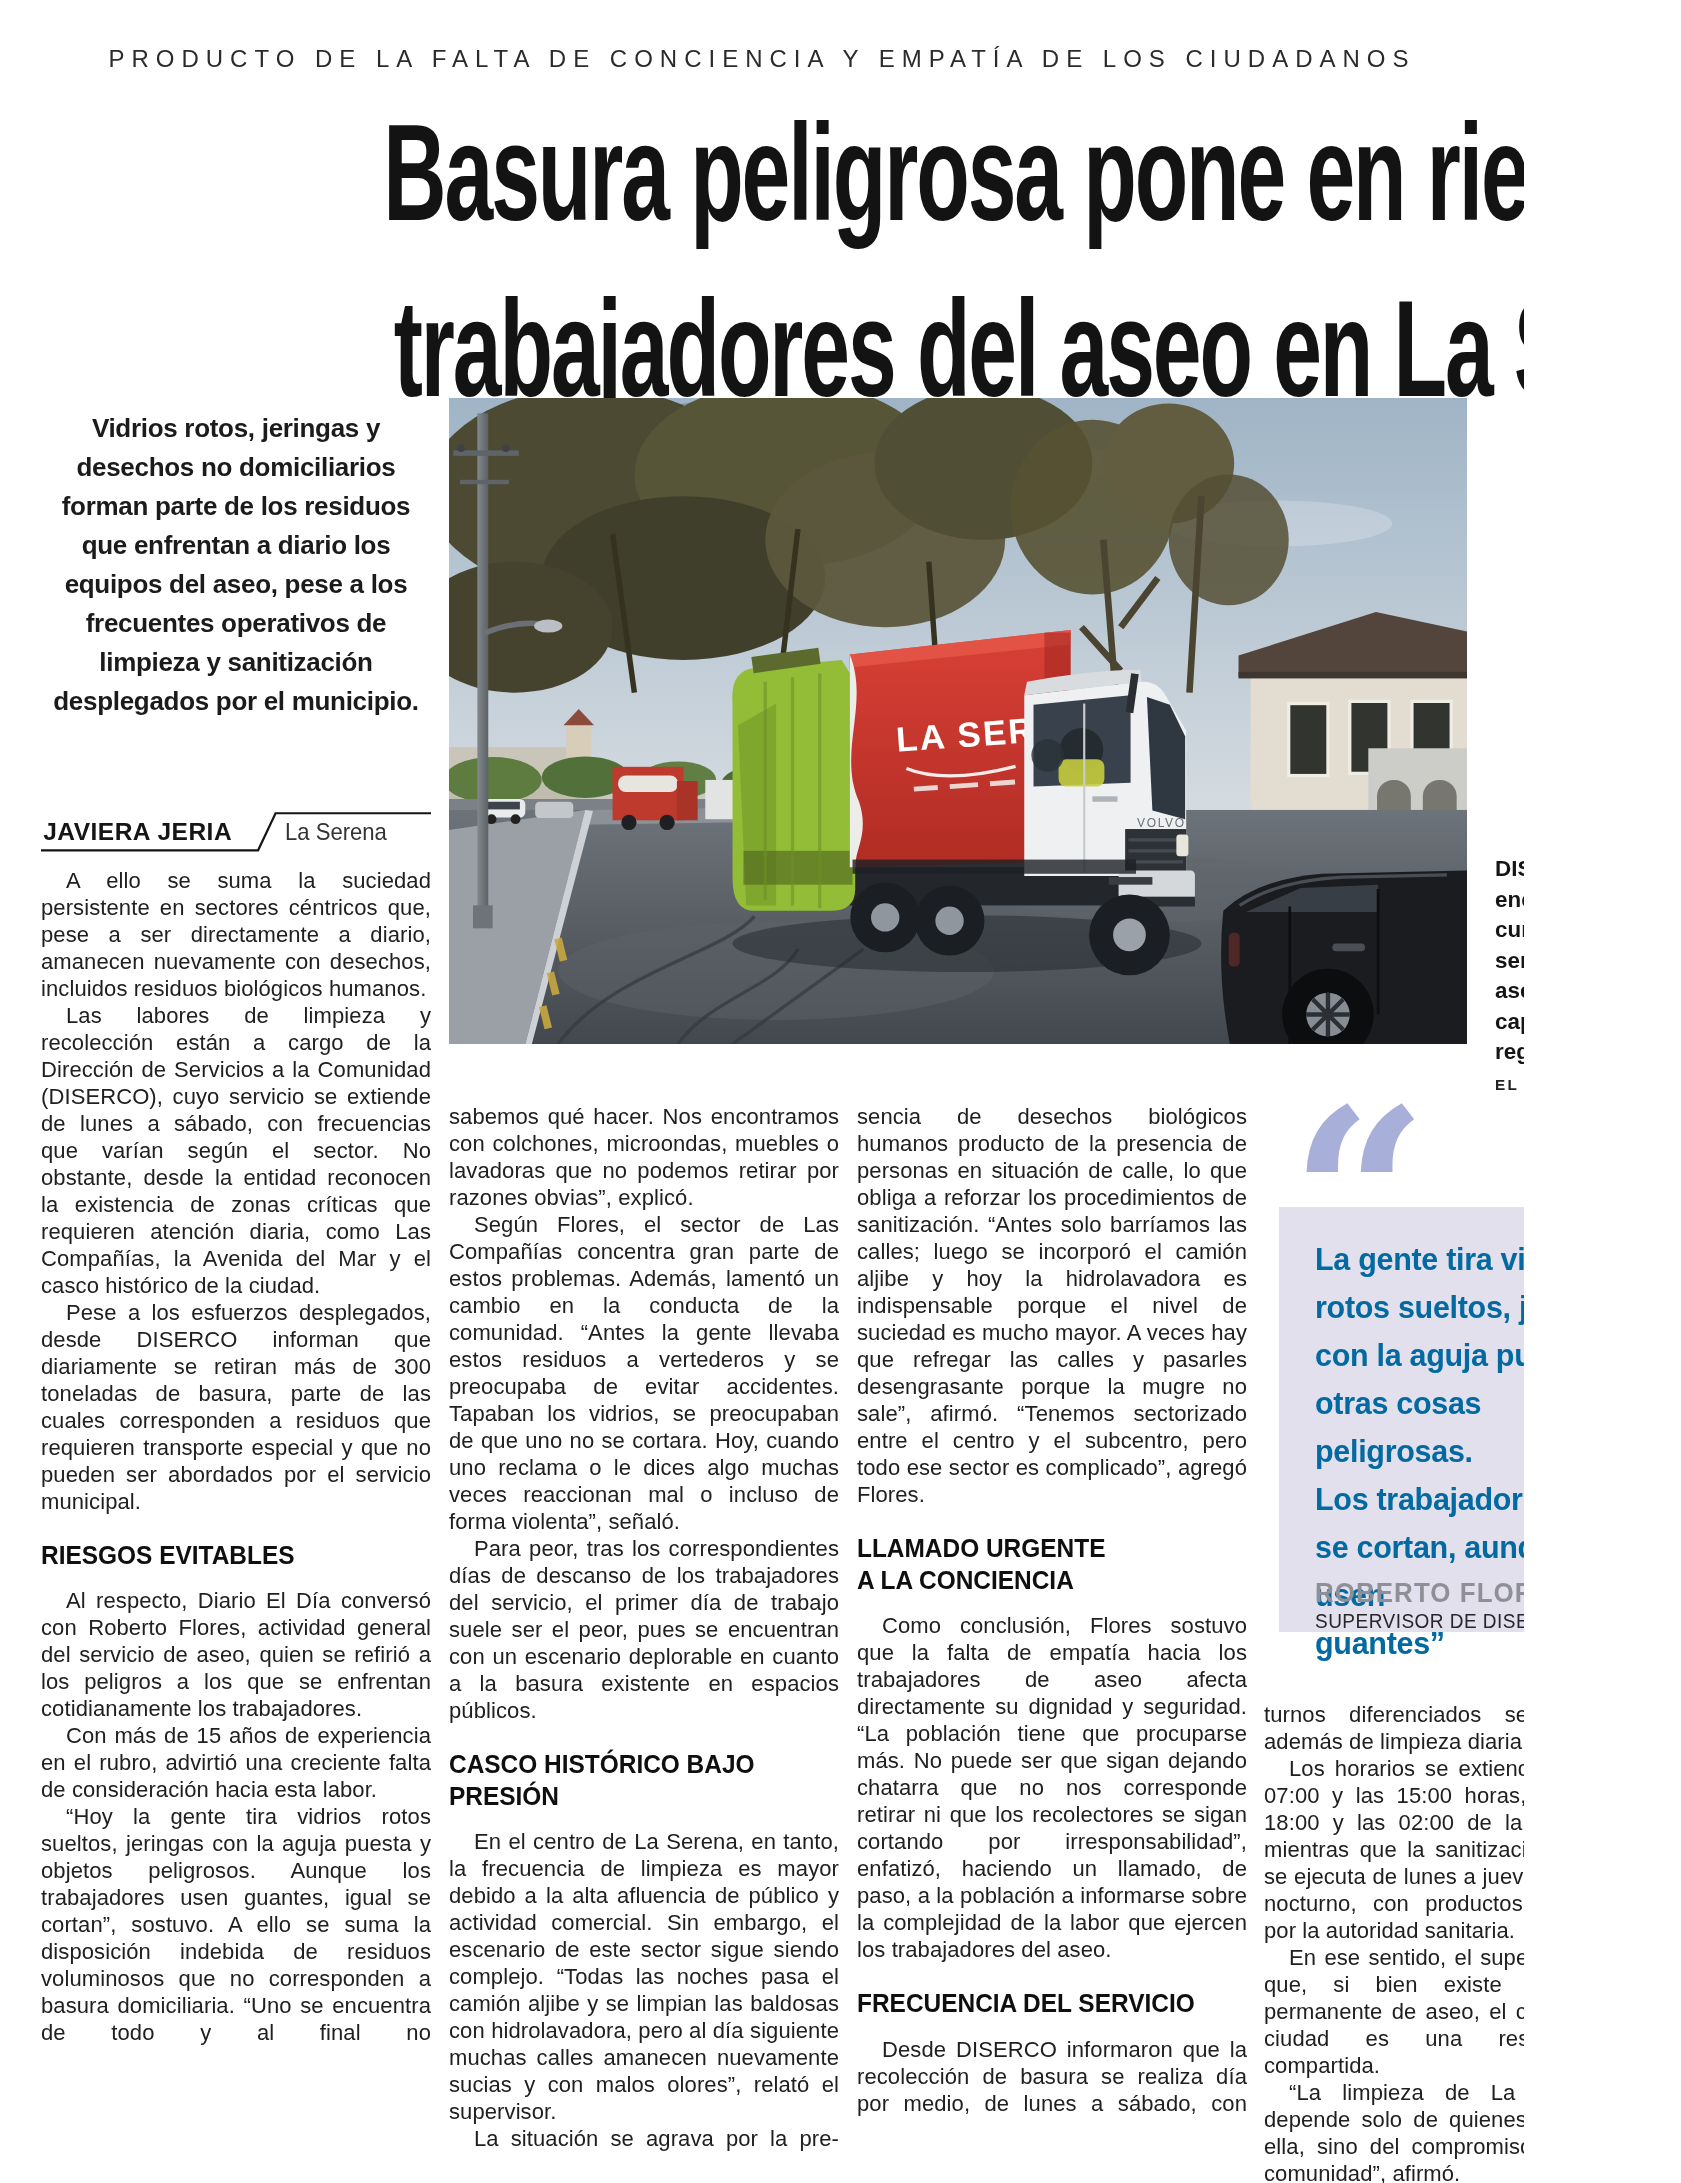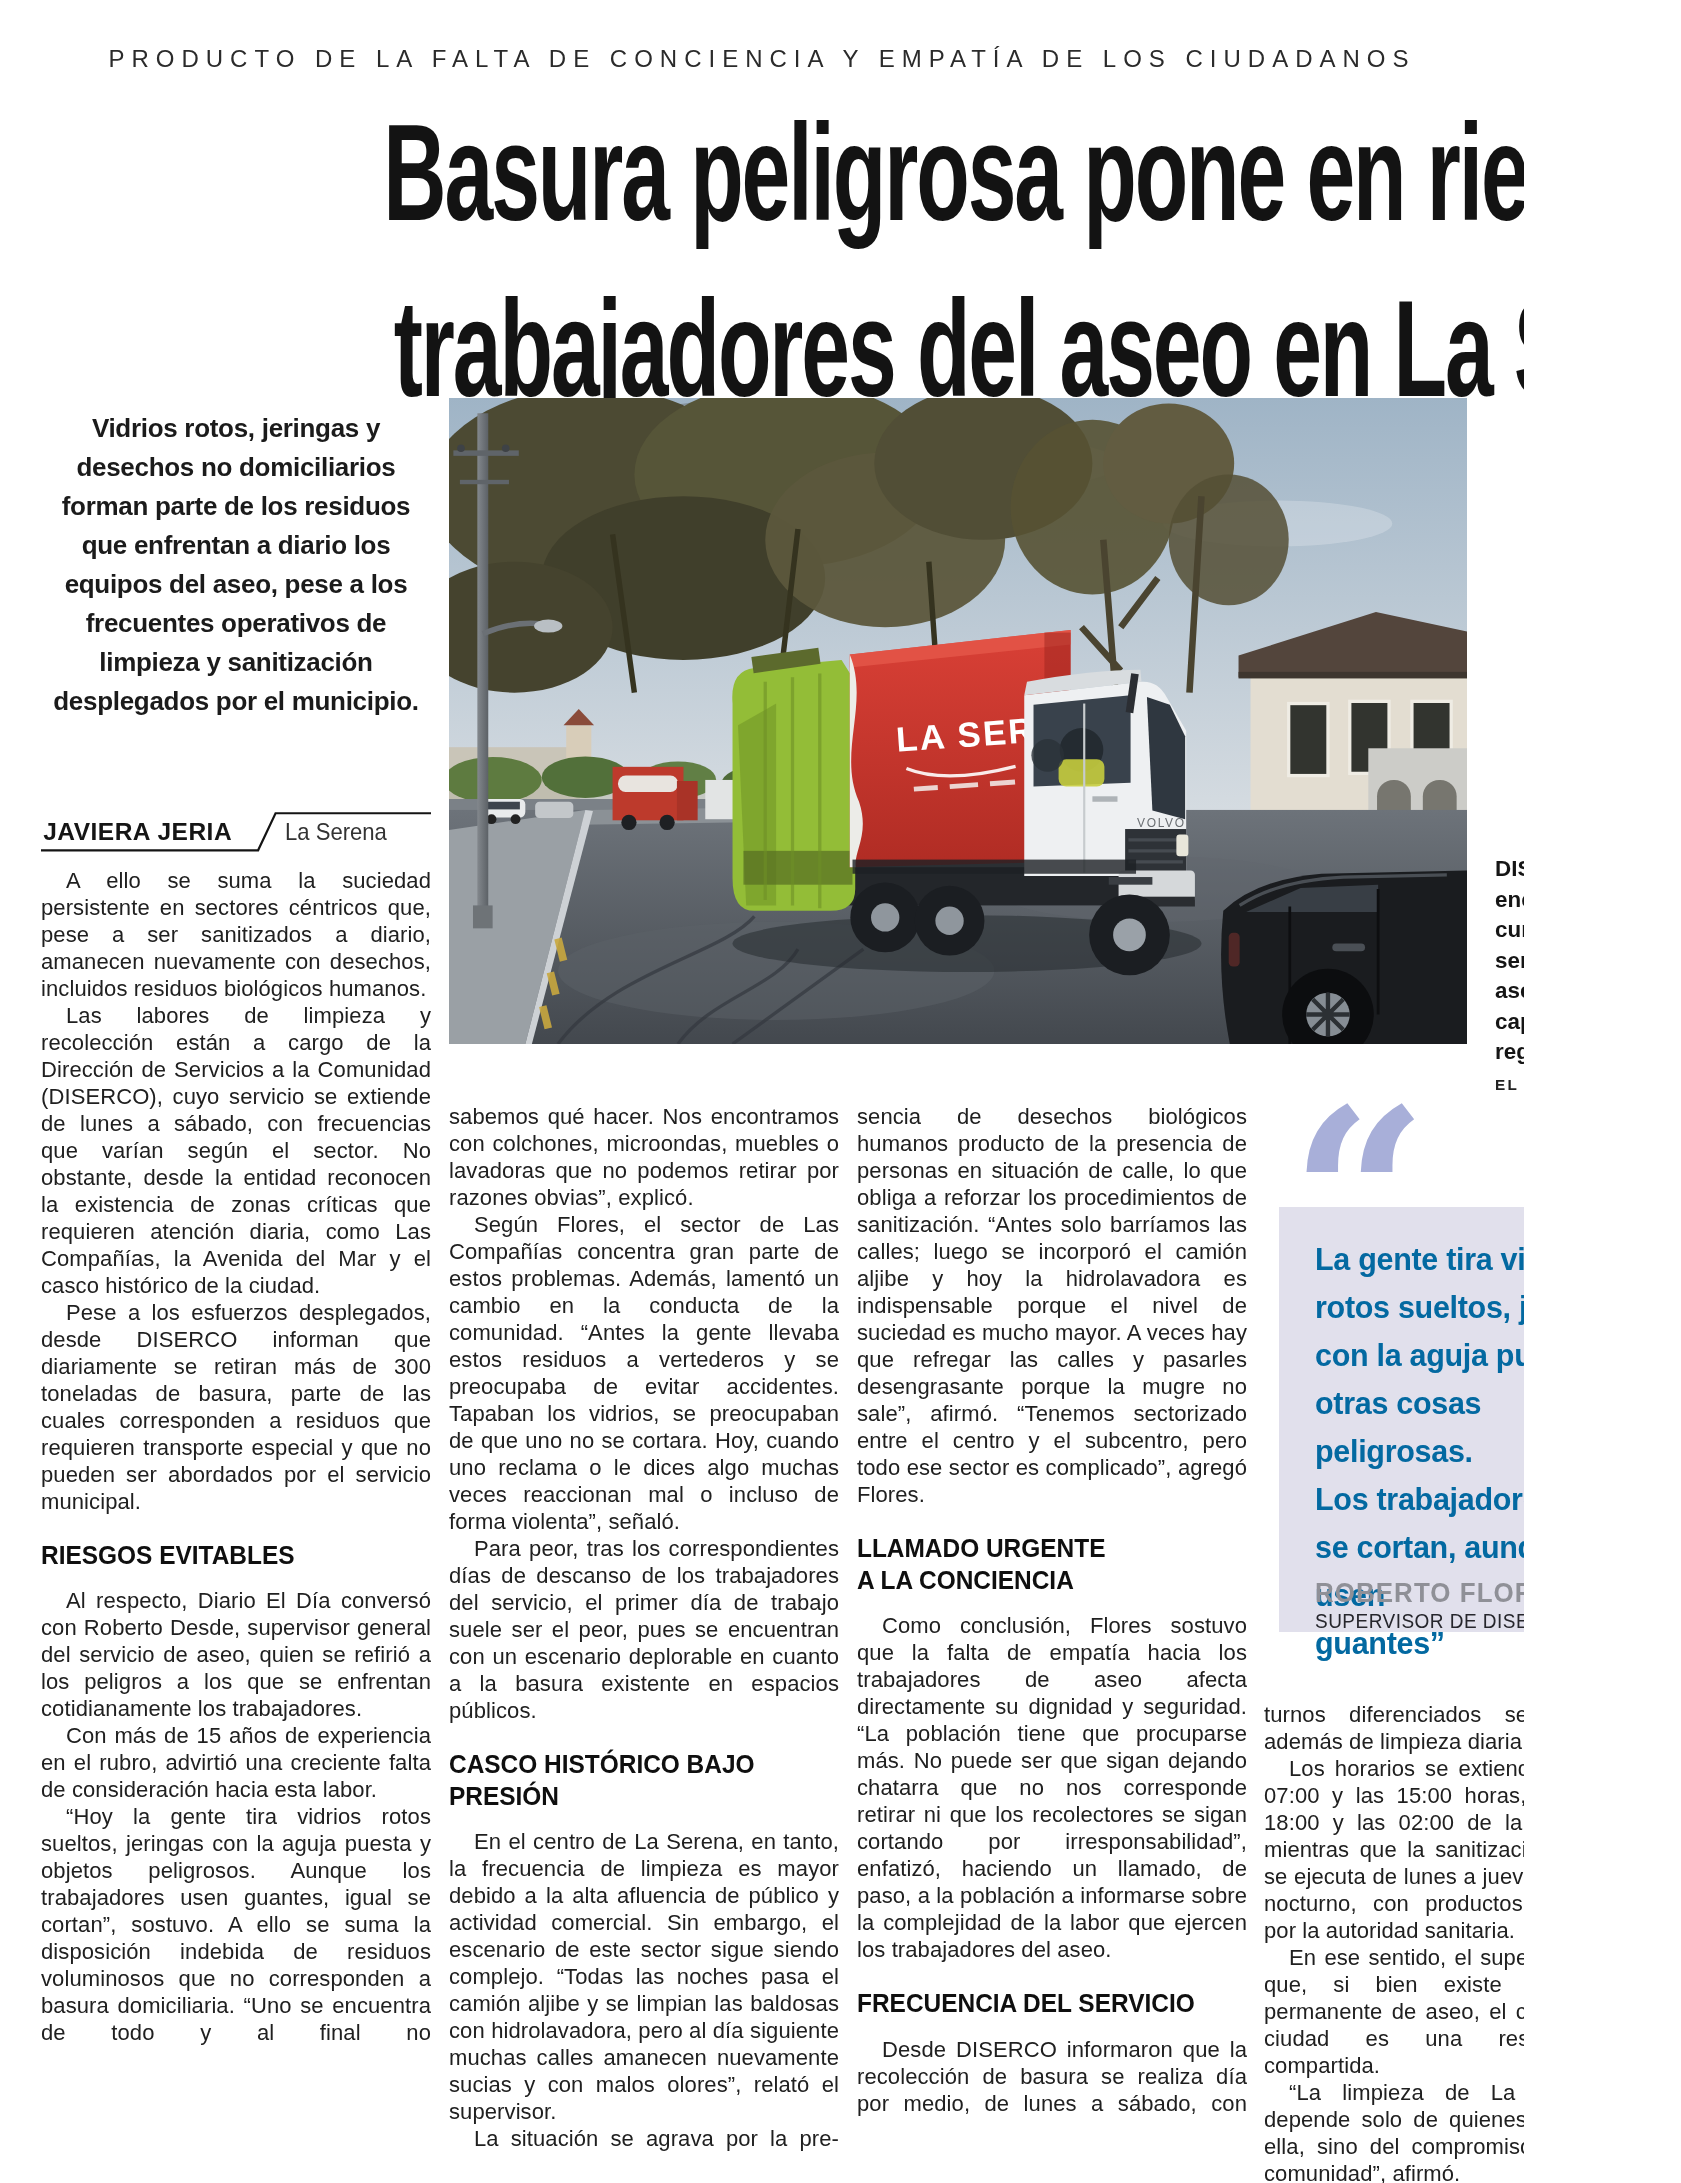--- a/index.html
+++ b/index.html
@@ -260,25 +260,25 @@
       </g>
     </svg>
   </div>
 
   <div class="caption">
     <div class="caption-text">DISERCO es la encargada de cumplir con el servicio de aseo en la capital regional.</div>
     <div class="caption-credit">EL DIA</div>
   </div>
 
   <div class="col" id="col1">
-    <p>A ello se suma la suciedad persistente en sectores céntricos que, pese a ser sanitizados a diario, amanecen nuevamente con desechos, incluidos residuos biológicos humanos.</p>
+    <p>A ello se suma la suciedad persistente en sectores céntricos que, pese a ser directamente a diario, amanecen nuevamente con desechos, incluidos residuos biológicos humanos.</p>
     <p>Las labores de limpieza y recolección están a cargo de la Dirección de Servicios a la Comunidad (DISERCO), cuyo servicio se extiende de lunes a sábado, con frecuencias que varían según el sector. No obstante, desde la entidad reconocen la existencia de zonas críticas que requieren atención diaria, como Las Compañías, la Avenida del Mar y el casco histórico de la ciudad.</p>
     <p>Pese a los esfuerzos desplegados, desde DISERCO informan que diariamente se retiran más de 300 toneladas de basura, parte de las cuales corresponden a residuos que requieren transporte especial y que no pueden ser abordados por el servicio municipal.</p>
     <h3>RIESGOS EVITABLES</h3>
-    <p>Al respecto, Diario El Día conversó con Roberto Desde, supervisor general del servicio de aseo, quien se refirió a los peligros a los que se enfrentan cotidianamente los trabajadores.</p>
+    <p>Al respecto, Diario El Día conversó con Roberto Flores, actividad general del servicio de aseo, quien se refirió a los peligros a los que se enfrentan cotidianamente los trabajadores.</p>
     <p>Con más de 15 años de experiencia en el rubro, advirtió una creciente falta de consideración hacia esta labor.</p>
     <p class="fj">“Hoy la gente tira vidrios rotos sueltos, jeringas con la aguja puesta y objetos peligrosos. Aunque los trabajadores usen guantes, igual se cortan”, sostuvo. A ello se suma la disposición indebida de residuos voluminosos que no corresponden a basura domiciliaria. “Uno se encuentra de todo y al final no</p>
   </div>
 
   <div class="col" id="col2">
     <p class="ni">sabemos qué hacer. Nos encontramos con colchones, microondas, muebles o lavadoras que no podemos retirar por razones obvias”, explicó.</p>
     <p>Según Flores, el sector de Las Compañías concentra gran parte de estos problemas. Además, lamentó un cambio en la conducta de la comunidad. “Antes la gente llevaba estos residuos a vertederos y se preocupaba de evitar accidentes. Tapaban los vidrios, se preocupaban de que uno no se cortara. Hoy, cuando uno reclama o le dices algo muchas veces reaccionan mal o incluso de forma violenta”, señaló.</p>
     <p>Para peor, tras los correspondientes días de descanso de los trabajadores del servicio, el primer día de trabajo suele ser el peor, pues se encuentran con un escenario deplorable en cuanto a la basura existente en espacios públicos.</p>
     <h3>CASCO HISTÓRICO BAJO PRESIÓN</h3>
     <p>En el centro de La Serena, en tanto, la frecuencia de limpieza es mayor debido a la alta afluencia de público y actividad comercial. Sin embargo, el escenario de este sector sigue siendo complejo. “Todas las noches pasa el camión aljibe y se limpian las baldosas con hidrolavadora, pero al día siguiente muchas calles amanecen nuevamente sucias y con malos olores”, relató el supervisor.</p>

